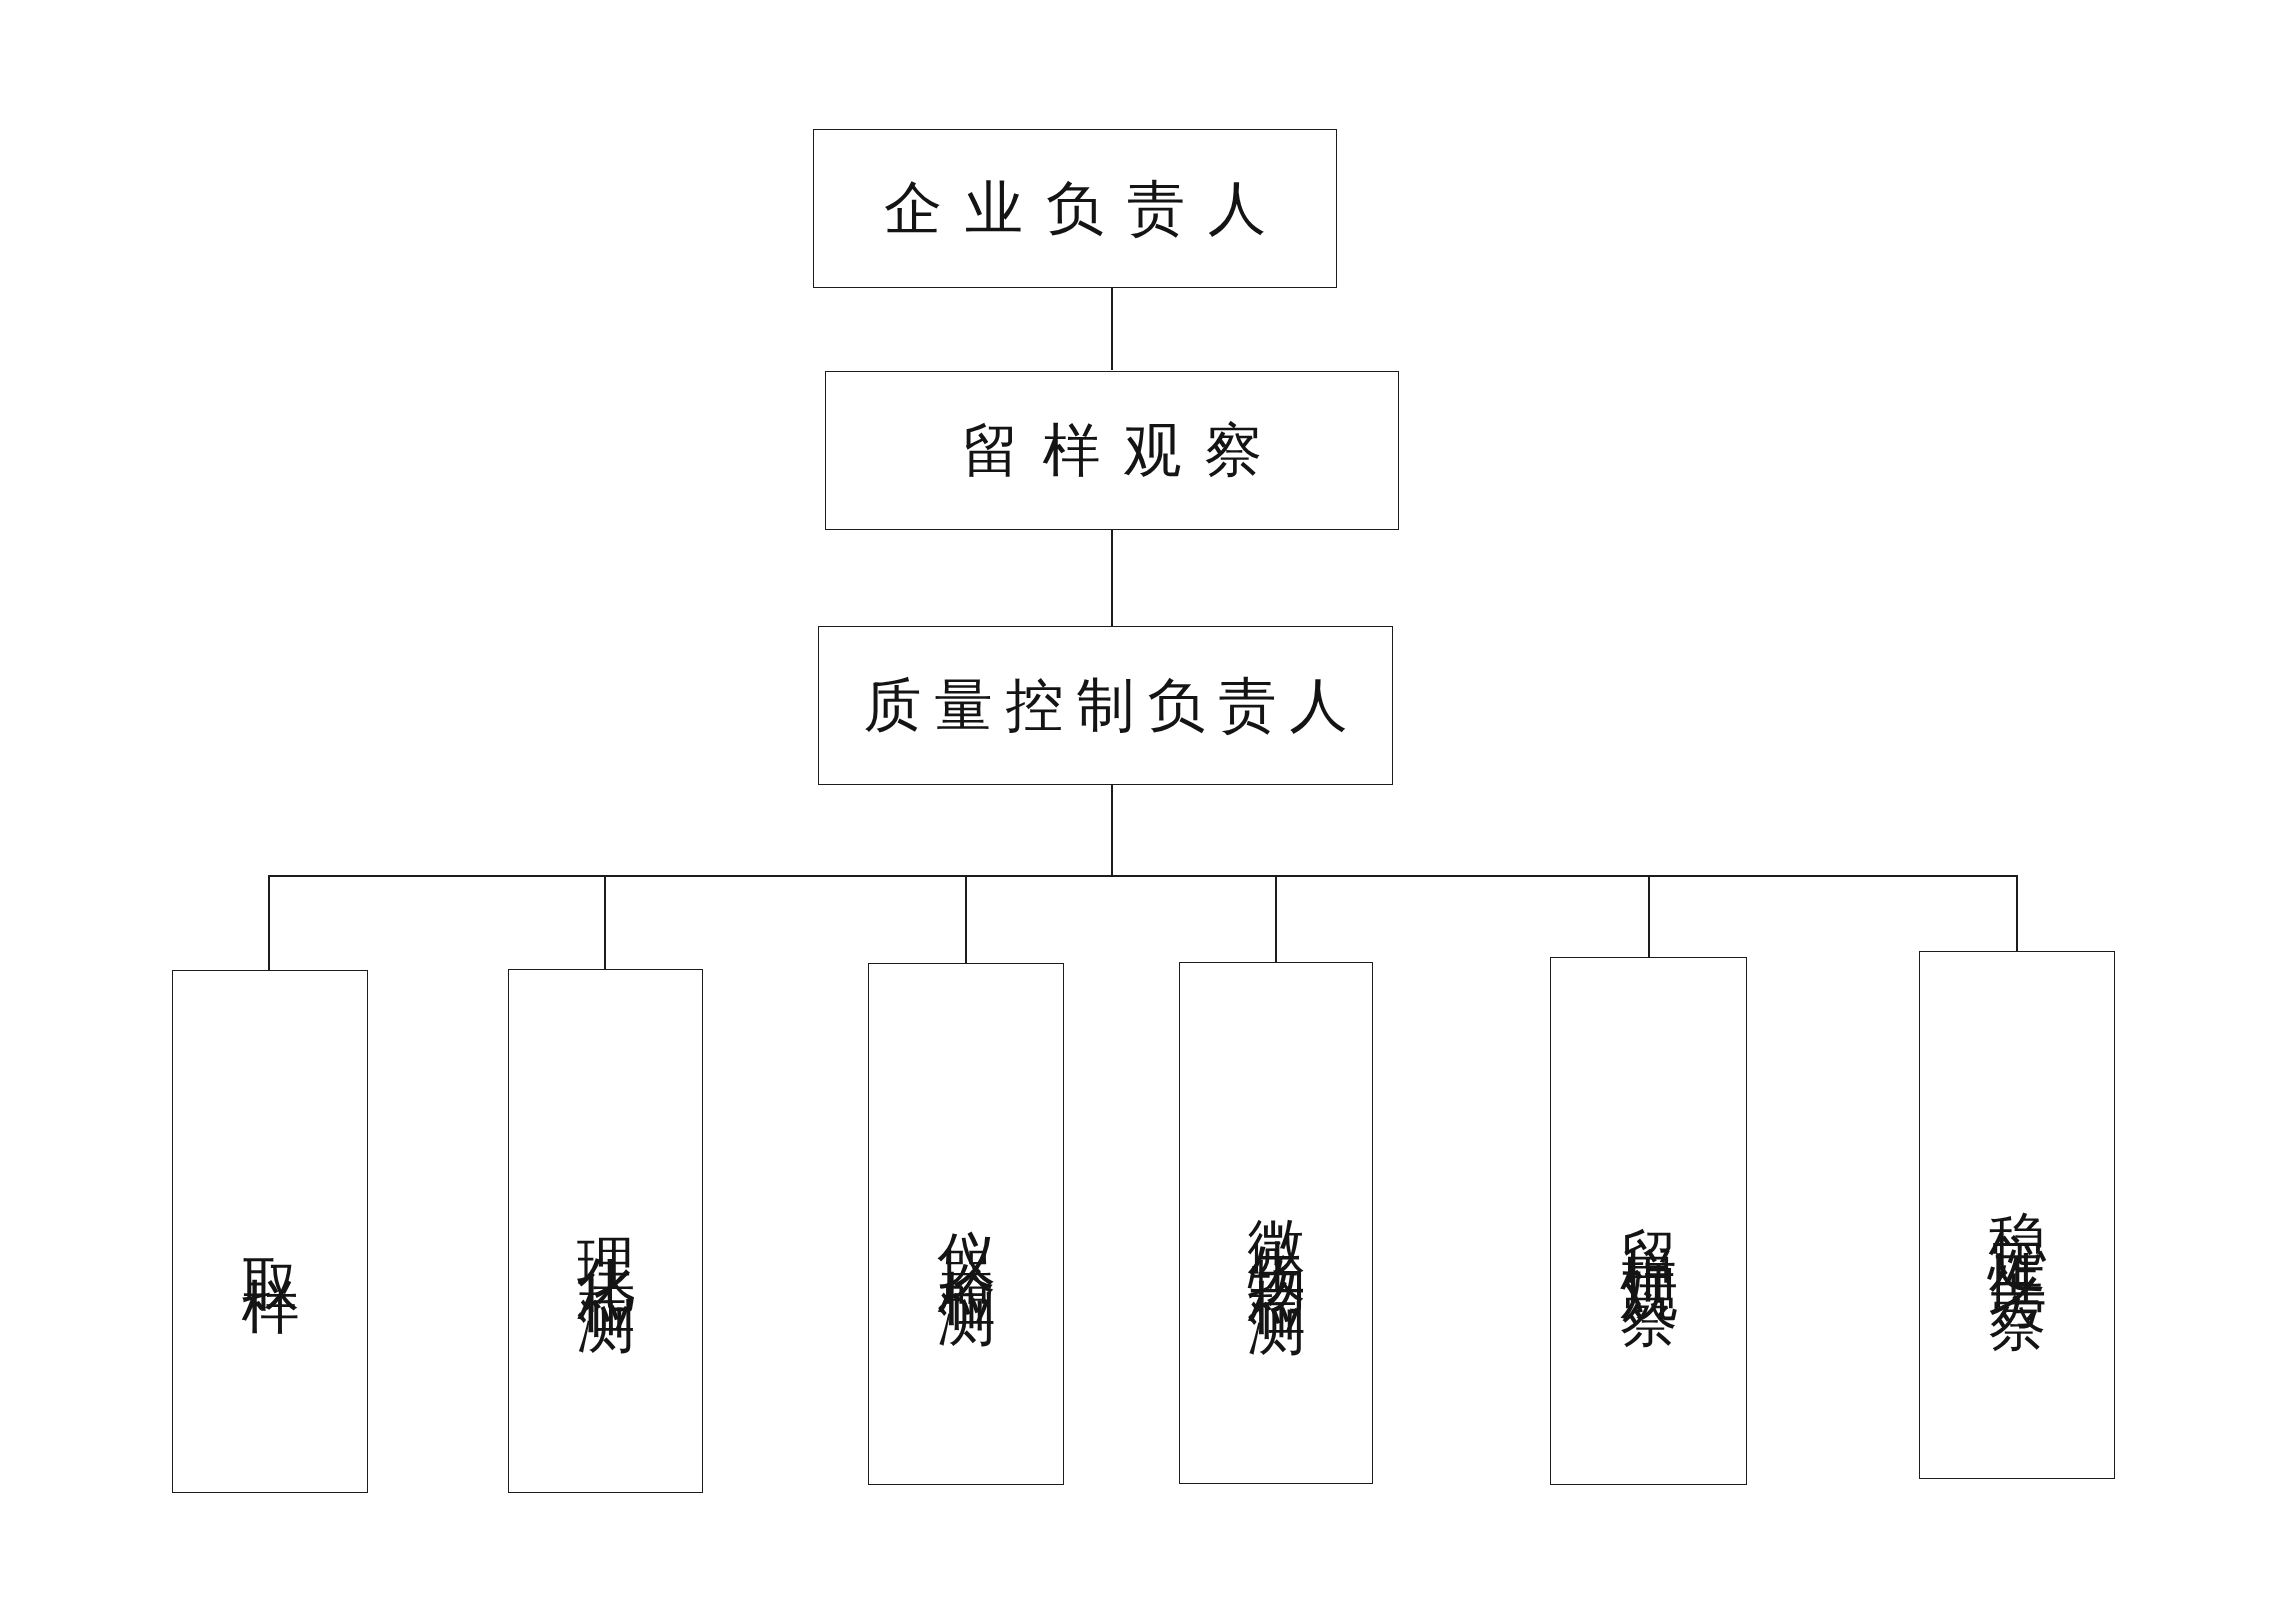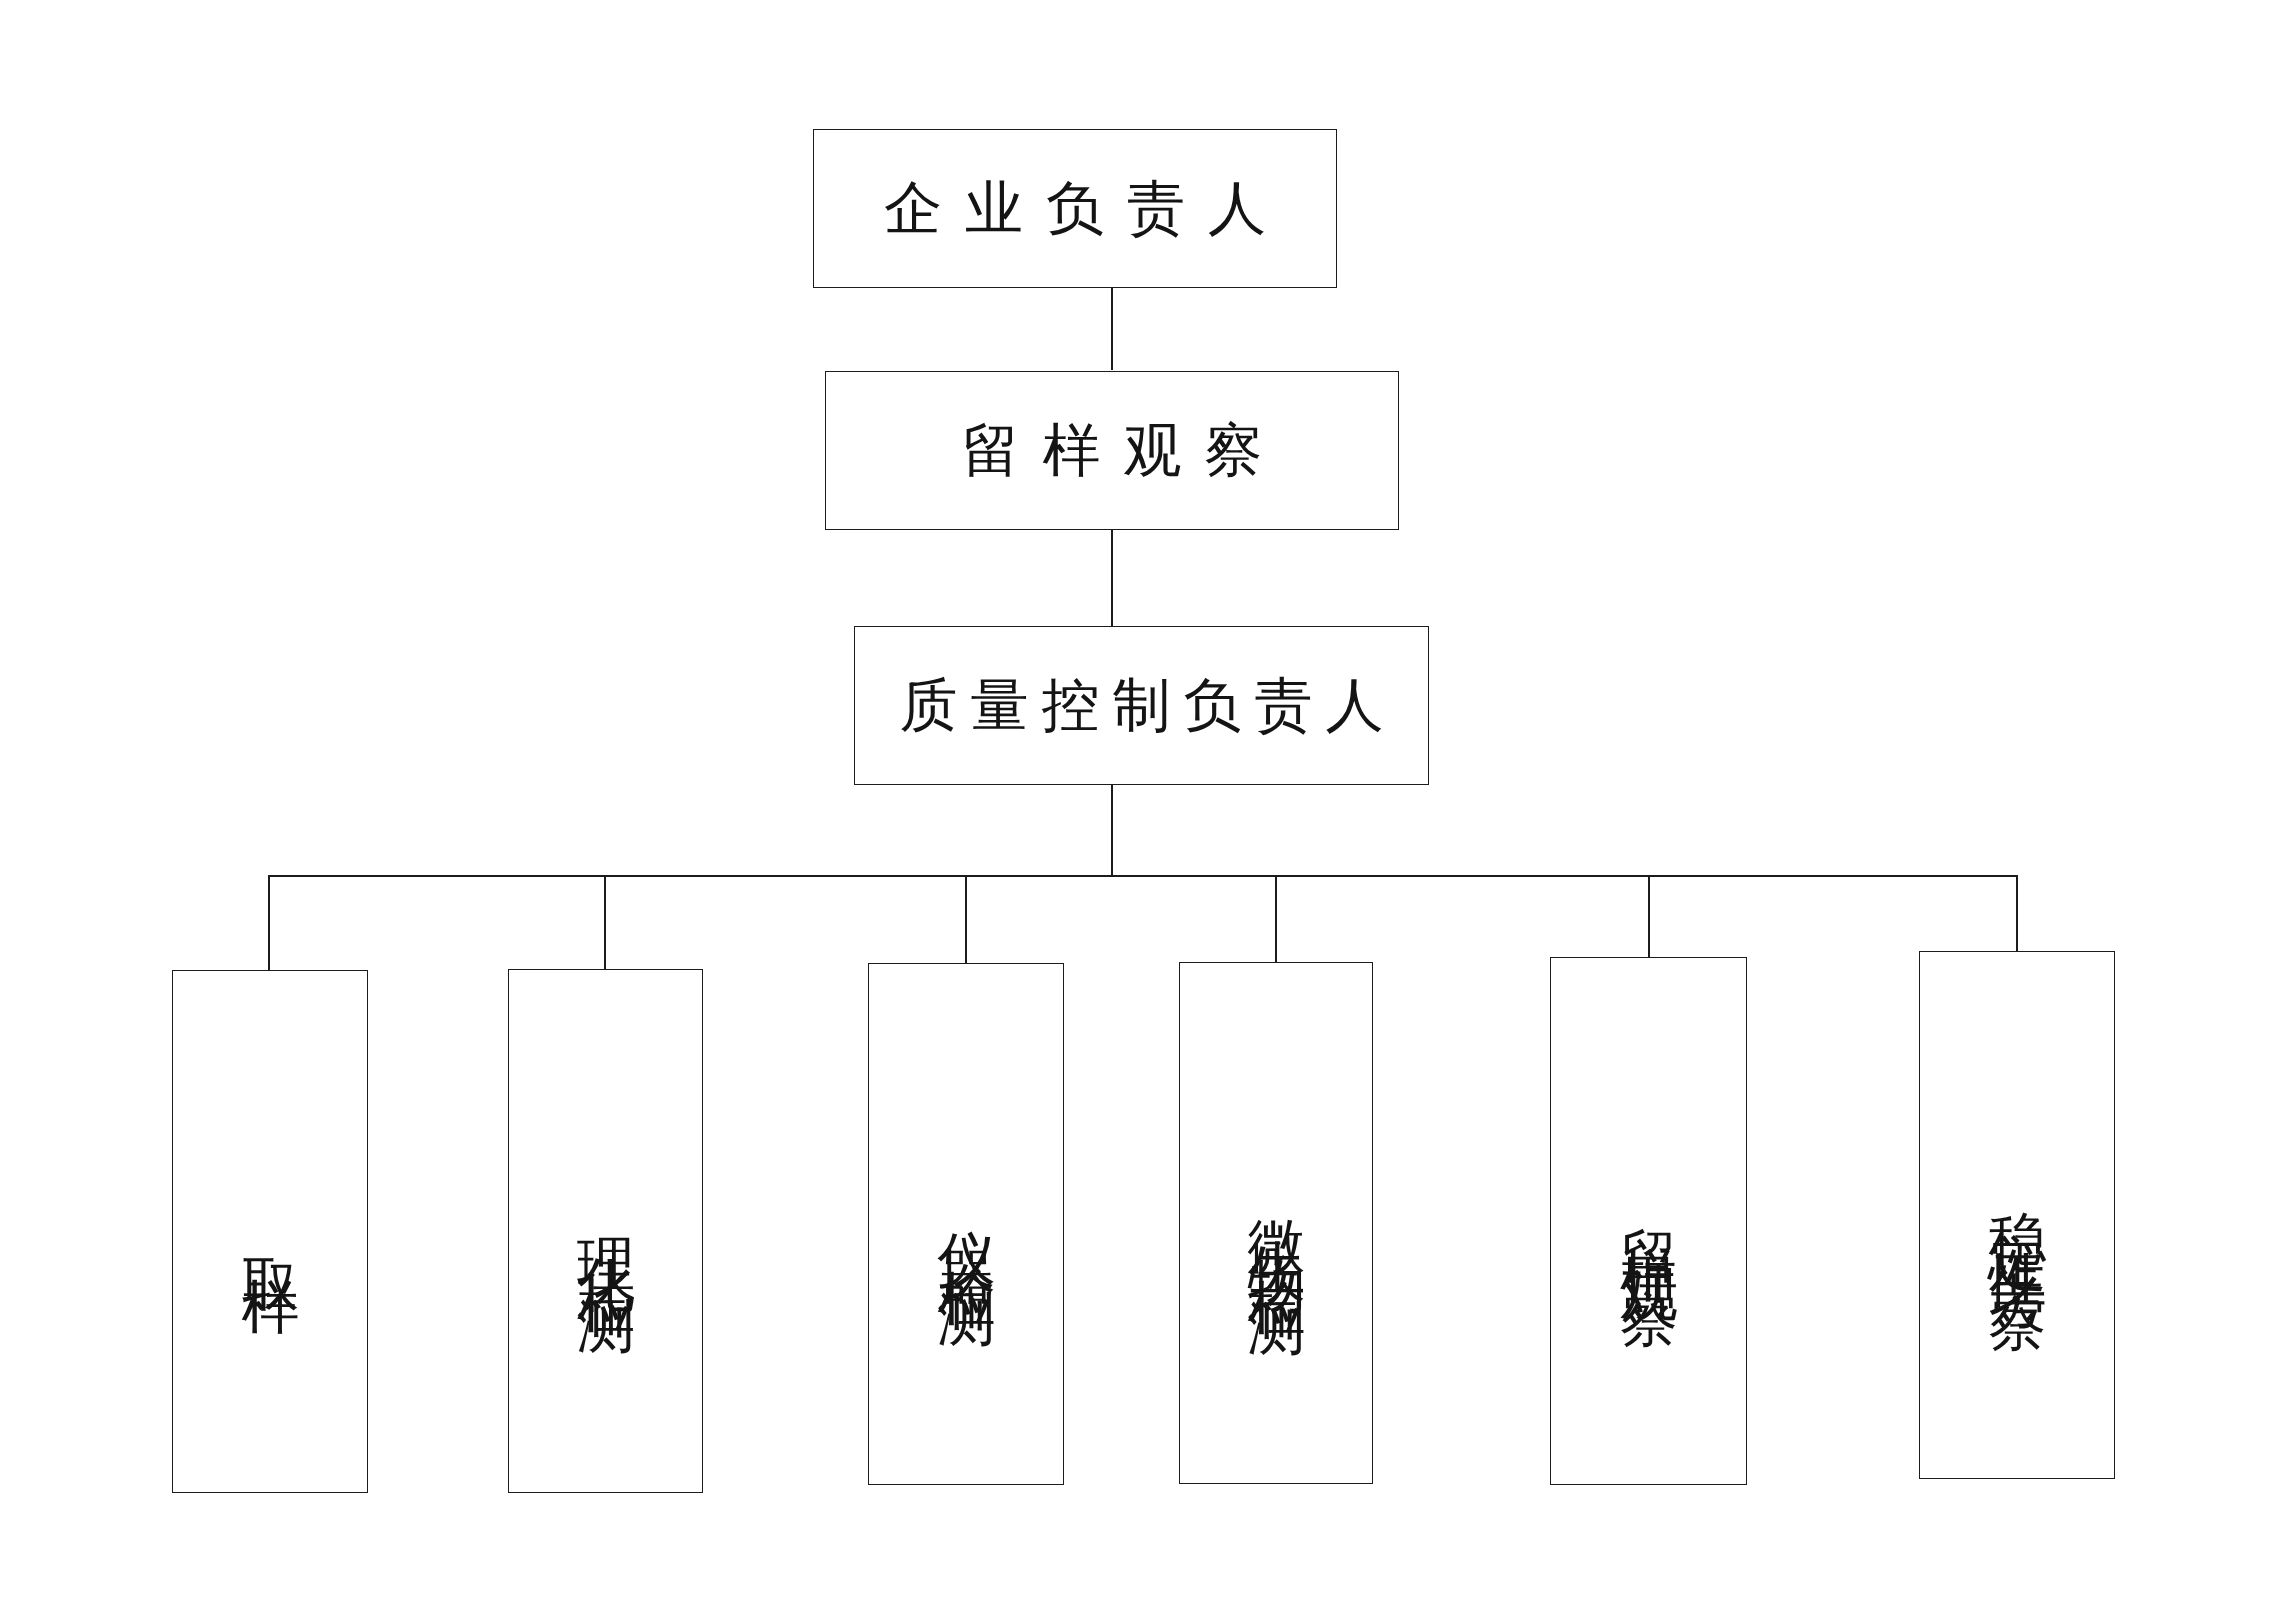--- a/index.html
+++ b/index.html
@@ -60,21 +60,21 @@
   </div>
 
   <div class="line vline" style="left:1111px; top:288px; height:82px;"></div>
 
   <div class="node h-text" style="left:825px; top:371px; width:574px; height:159px;">
     <span>留样观察</span>
   </div>
 
   <div class="line vline" style="left:1111px; top:530px; height:96px;"></div>
 
-  <div class="node h-text wide" style="left:818px; top:626px; width:575px; height:159px;margin-left:36px;">
+  <div class="node h-text wide" style="left:818px; top:626px; width:575px; height:159px;">
     <span>质量控制负责人</span>
   </div>
 
   <div class="line vline" style="left:1111px; top:785px; height:91px;"></div>
 
   <div class="line hline" style="left:268px; top:875px; width:1750px;"></div>
 
   <div class="line vline" style="left:268px;  top:876px; height:95px;"></div>
   <div class="line vline" style="left:604px; top:876px; height:93px;"></div>
   <div class="line vline" style="left:965px; top:876px; height:87px;"></div>

